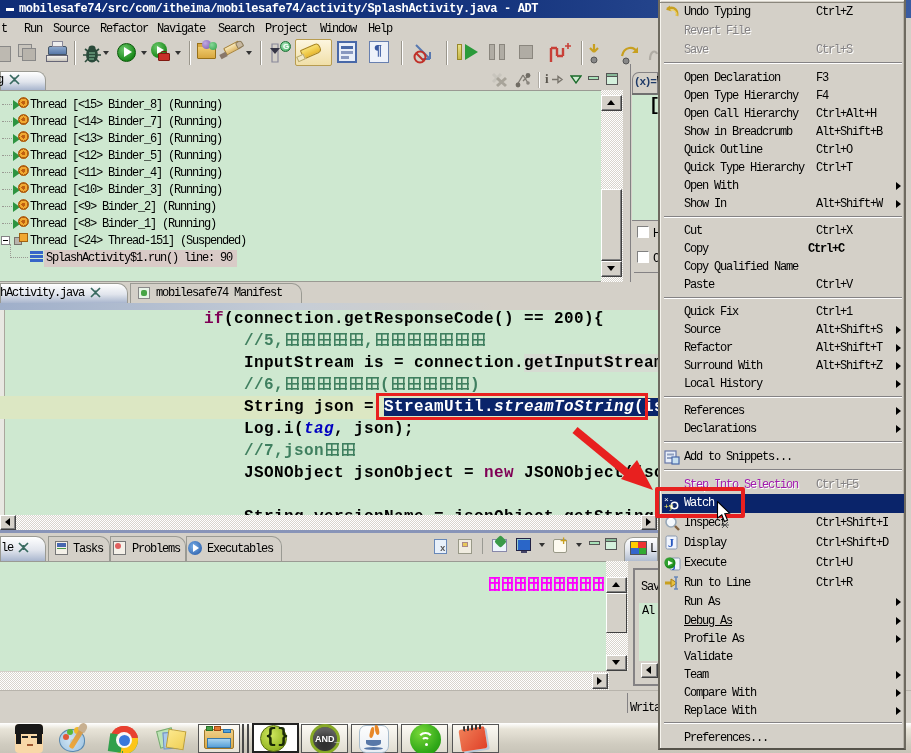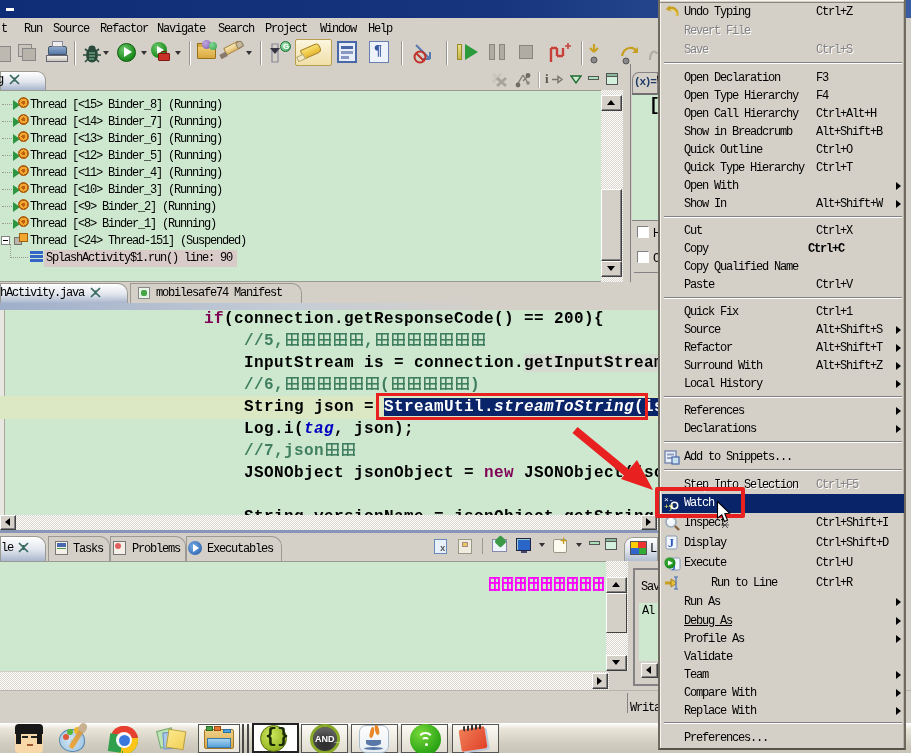--- a/index.html
+++ b/index.html
@@ -18,20 +18,21 @@
  linear-gradient(currentColor,currentColor) 0 0/100% 1.8px no-repeat,
  linear-gradient(currentColor,currentColor) 0 5px/100% 1.8px no-repeat,
  linear-gradient(currentColor,currentColor) 0 100%/100% 1.8px no-repeat,
  linear-gradient(currentColor,currentColor) 4.6px 0/1.8px 100% no-repeat,
  linear-gradient(currentColor,currentColor) 0 2px/1.8px 100% no-repeat,
  linear-gradient(currentColor,currentColor) 100% 2px/1.8px 100% no-repeat}
 </style></head><body>
 
 <div class="abs" id="titlebar" style="left:0;top:0;width:911px;height:18px;background:linear-gradient(90deg,#0f2d77 0%,#16357e 55%,#3a5ca2 100%)">
   <div class="abs" style="left:6px;top:8px;width:8px;height:3px;background:#fff"></div>
+  <div class="abs ui uib" style="left:19px;top:2px;color:#fff;letter-spacing:-0.37px">mobilesafe74/src/com/itheima/mobilesafe74/activity/SplashActivity.java - ADT</div>
 </div>
 
 <div class="abs" style="left:0;top:18px;width:911px;height:20px;background:#d4d0c8">
   <span class="abs ui" style="left:1px;top:4px">t</span>
   <span class="abs ui" style="left:24px;top:4px">Run</span>
   <span class="abs ui" style="left:53px;top:4px">Source</span>
   <span class="abs ui" style="left:100px;top:4px">Refactor</span>
   <span class="abs ui" style="left:157px;top:4px">Navigate</span>
   <span class="abs ui" style="left:218px;top:4px">Search</span>
   <span class="abs ui" style="left:265px;top:4px">Project</span>
@@ -488,21 +489,21 @@
   <div class="abs" style="left:236px;top:407px;width:0;height:0;border-left:5px solid #000;border-top:4px solid transparent;border-bottom:4px solid transparent"></div>
   <span class="abs ui" style="left:24px;top:422px;">Declarations</span>
   <div class="abs" style="left:236px;top:425px;width:0;height:0;border-left:5px solid #000;border-top:4px solid transparent;border-bottom:4px solid transparent"></div>
   <span class="abs ui" style="left:24px;top:450px;">Add to Snippets...</span>
   <div class="abs" id="mi_snip" style="left:4px;top:449px;width:16px;height:16px"><svg width="16" height="16" viewBox="0 0 16 16">
         <rect x="1" y="2" width="11" height="12" fill="#e8eef8" stroke="#6878a8" stroke-width="1.2"></rect>
         <rect x="3" y="4.5" width="7" height="2" fill="#90a0c0"></rect>
         <rect x="3" y="8" width="7" height="2" fill="#90a0c0"></rect>
         <rect x="8" y="8" width="7" height="7" fill="#c8e0f0" stroke="#4868a8" stroke-width="1.2"></rect>
       </svg></div>
-  <span class="abs ui" style="left:24px;top:478px;color:#000000;text-shadow:1px 1px 0 #fff;">Step Into Selection</span>
+  <span class="abs ui" style="left:24px;top:478px;color:#a21caf;text-shadow:1px 1px 0 #fff;">Step Into Selection</span>
   <span class="abs ui" style="left:156px;top:478px;color:#848284;text-shadow:1px 1px 0 #fff;">Ctrl+F5</span>
   <span class="abs ui" style="left:24px;top:496px;color:#fff;">Watch</span>
   <div class="abs" id="mi_watch" style="left:4px;top:495px;width:16px;height:16px"><svg width="16" height="16" viewBox="0 0 16 16">
         <text x="0" y="7" font-family="Liberation Mono" font-size="8" fill="#ffffff">×-</text>
         <text x="0" y="14" font-family="Liberation Mono" font-size="8" fill="#f8f060">+y</text>
         <circle cx="10.5" cy="10.5" r="3.2" fill="none" stroke="#ffffff" stroke-width="1.5"></circle>
         <path d="M6 12 L8 9" stroke="#e8e8a0" stroke-width="1.2"></path>
       </svg></div>
   <span class="abs ui" style="left:24px;top:516px;">Inspect</span>
   <span class="abs ui" style="left:156px;top:516px;">Ctrl+Shift+I</span>
@@ -519,21 +520,21 @@
       </svg></div>
   <span class="abs ui" style="left:24px;top:556px;">Execute</span>
   <span class="abs ui" style="left:156px;top:556px;">Ctrl+U</span>
   <div class="abs" id="mi_exec" style="left:4px;top:555px;width:16px;height:16px"><svg width="17" height="17" viewBox="0 0 17 17">
         <rect x="6" y="3" width="10" height="12" rx="1.5" fill="#f0f4fc" stroke="#8898b0" stroke-width="1"></rect>
         <text x="8" y="13" font-family="Liberation Serif" font-size="11" font-weight="bold" fill="#2858c0">j</text>
         <circle cx="6" cy="8" r="5.5" fill="#1a8a1a"></circle>
         <circle cx="5" cy="7" r="4.5" fill="#3aa83a" opacity=".7"></circle>
         <path d="M4 5.5 L9 8 L4 10.5 Z" fill="#fff"></path>
       </svg></div>
-  <span class="abs ui" style="left:24px;top:576px;margin-left:27px;">Run to Line</span>
+  <span class="abs ui" style="left:24px;top:576px;">Run to Line</span>
   <span class="abs ui" style="left:156px;top:576px;">Ctrl+R</span>
   <div class="abs" id="mi_runline" style="left:4px;top:575px;width:16px;height:16px"><svg width="17" height="17" viewBox="0 0 17 17">
         <path d="M1 8 L8 8" stroke="#c8a020" stroke-width="3"></path>
         <path d="M13 8 L7 4 L7 12 Z" fill="#e8c040" stroke="#a88018" stroke-width="1"></path>
         <path d="M12 2 L12 14 M10 2 L14 2 M10 14 L14 14" stroke="#6888b8" stroke-width="1.6"></path>
       </svg></div>
   <span class="abs ui" style="left:24px;top:595px;">Run As</span>
   <div class="abs" style="left:236px;top:598px;width:0;height:0;border-left:5px solid #000;border-top:4px solid transparent;border-bottom:4px solid transparent"></div>
   <span class="abs ui" style="left:24px;top:614px;text-decoration:underline;">Debug As</span>
   <div class="abs" style="left:236px;top:617px;width:0;height:0;border-left:5px solid #000;border-top:4px solid transparent;border-bottom:4px solid transparent"></div>

